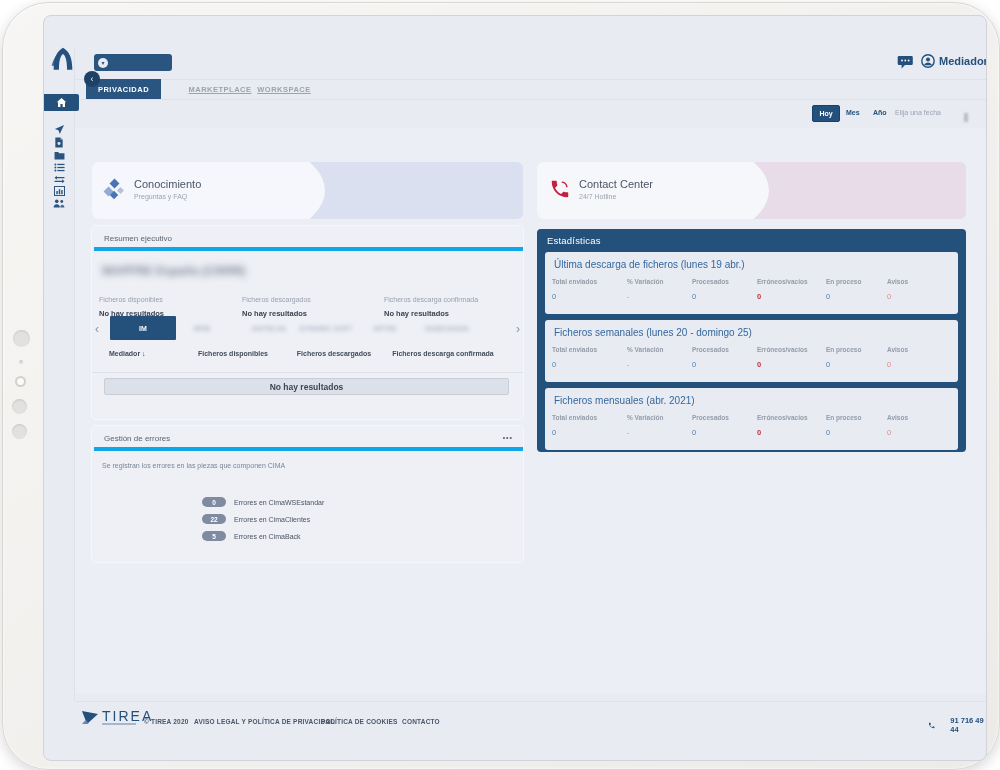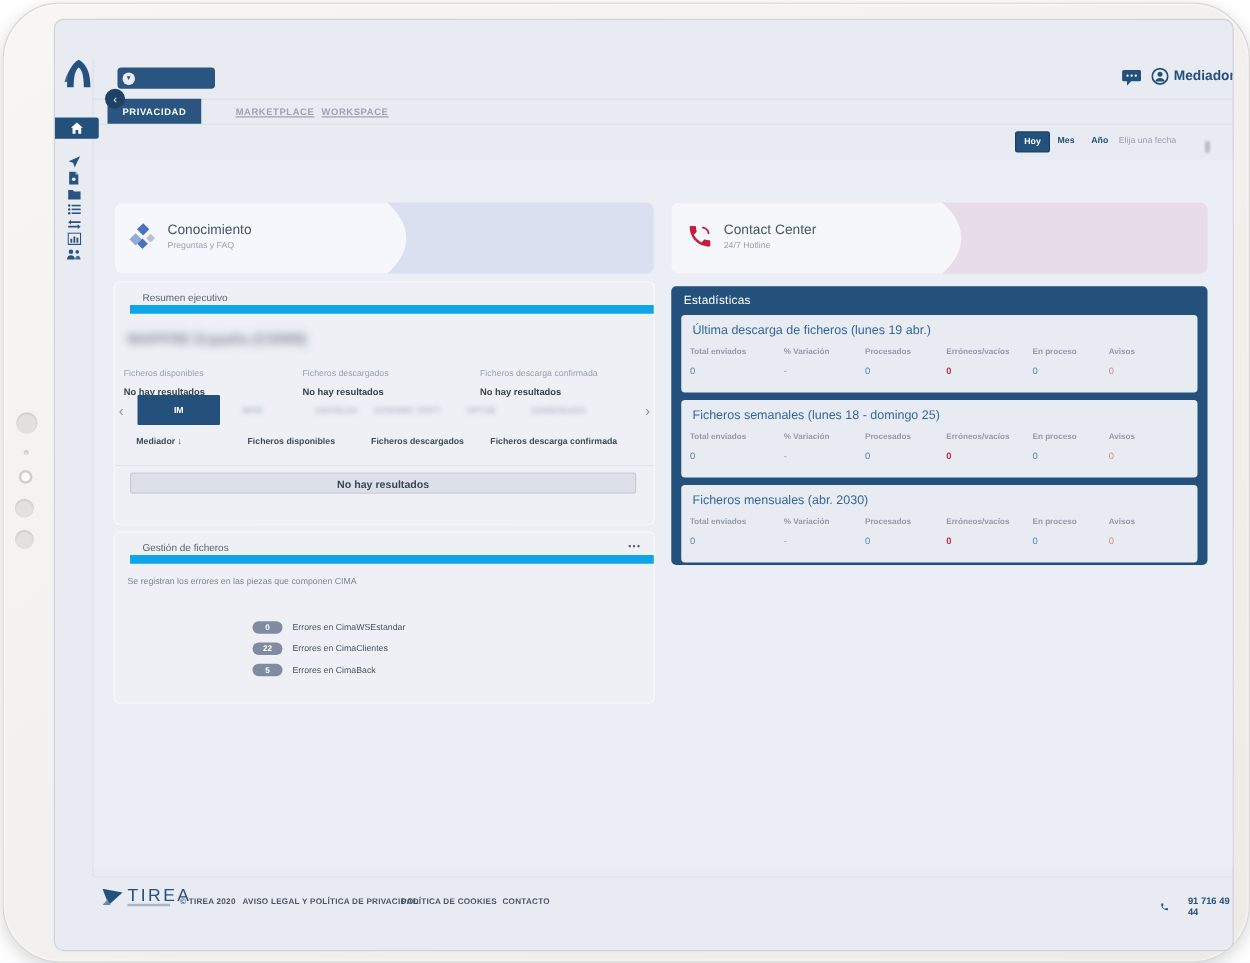--- a/index.html
+++ b/index.html
@@ -38,21 +38,21 @@
   
   .btn-hoy{left:768px;top:89px;width:28px;height:17px;background:#24507c;border:1px solid #1d4165;border-radius:2px;
     color:#fff;font-size:7px;font-weight:bold;display:flex;align-items:center;justify-content:center;cursor:pointer;box-sizing:border-box;}
   .lnk-mes{left:802px;top:93px;font-size:7px;font-weight:bold;color:#24507c;cursor:pointer;}
   .lnk-ano{left:829px;top:93px;font-size:7px;font-weight:bold;color:#24507c;cursor:pointer;}
   .date-input{left:851px;top:93px;font-size:7px;color:#9aa3b2;cursor:text;}
   .clip-mark{left:920px;top:97px;width:4px;height:9px;background:#b9bec8;filter:blur(1px);}
   
   .content-bg{left:31px;top:112px;width:913px;height:566px;background:#ebeef4;}
   .panel{position:absolute;background:#eef0f6;border-radius:4px;box-shadow:0 0 0 1px rgba(255,255,255,.55);}
-  .phead{position:absolute;left:12px;top:0;right:0;height:25px;border-bottom:7px solid #0ea5e9;
+  .phead{position:absolute;left:2px;top:0;right:0;height:25px;border-bottom:4px solid #0ea5e9;
     font-size:8px;color:#5a6472;line-height:25px;padding-left:10px;box-sizing:border-box;}
   
   .fcard{position:absolute;height:57px;border-radius:6px;overflow:hidden;cursor:pointer;}
   .fcard .curve{position:absolute;left:-18%;top:-65%;width:72%;height:230%;border-radius:50%;
     background:rgba(247,249,253,.92);}
   .fcard .t1{position:absolute;left:42px;top:16px;font-size:11px;color:#4a5568;}
   .fcard .t2{position:absolute;left:42px;top:31px;font-size:7px;color:#9aa3b0;}
   .card-conoc{left:48px;top:146px;width:431px;background:#dbe0f0;}
   .card-contact{left:493px;top:146px;width:429px;background:#e7dce7;}
   .diamonds{position:absolute;left:12px;top:17px;width:22px;height:22px;}
@@ -305,21 +305,21 @@
             <span class="mh">En proceso</span>
             <span class="mv v-blue">0</span>
           </div>
         <div class="metric m5">
             <span class="mh">Avisos</span>
             <span class="mv v-warn">0</span>
           </div>
       </div>
 
       <div class="stat-card" style="top:91px;">
-        <div class="stat-title">Ficheros semanales (lunes 18 - domingo 25)</div>
+        <div class="stat-title">Ficheros semanales (lunes 20 - domingo 25)</div>
         <div class="metric m0">
             <span class="mh">Total enviados</span>
             <span class="mv v-blue">0</span>
           </div>
         <div class="metric m1">
             <span class="mh">% Variación</span>
             <span class="mv v-dash">-</span>
           </div>
         <div class="metric m2">
             <span class="mh">Procesados</span>
@@ -333,21 +333,21 @@
             <span class="mh">En proceso</span>
             <span class="mv v-blue">0</span>
           </div>
         <div class="metric m5">
             <span class="mh">Avisos</span>
             <span class="mv v-warn">0</span>
           </div>
       </div>
 
       <div class="stat-card" style="top:159px;">
-        <div class="stat-title">Ficheros mensuales (abr. 2030)</div>
+        <div class="stat-title">Ficheros mensuales (abr. 2021)</div>
         <div class="metric m0">
             <span class="mh">Total enviados</span>
             <span class="mv v-blue">0</span>
           </div>
         <div class="metric m1">
             <span class="mh">% Variación</span>
             <span class="mv v-dash">-</span>
           </div>
         <div class="metric m2">
             <span class="mh">Procesados</span>
@@ -362,21 +362,21 @@
             <span class="mv v-blue">0</span>
           </div>
         <div class="metric m5">
             <span class="mh">Avisos</span>
             <span class="mv v-warn">0</span>
           </div>
       </div>
     </div>
 
     <div class="panel panel-errores">
-      <div class="phead">Gestión de ficheros</div>
+      <div class="phead">Gestión de errores</div>
       <div class="err-menu" style="font-size:7px;top:8px;">•••</div>
       <div class="err-desc">Se registran los errores en las piezas que componen CIMA</div>
       <div class="legend">
         <div class="lrow">
           <span class="lbadge">0</span>
           <span class="llabel">Errores en CimaWSEstandar</span>
         </div>
         <div class="lrow">
           <span class="lbadge">22</span>
           <span class="llabel">Errores en CimaClientes</span>

